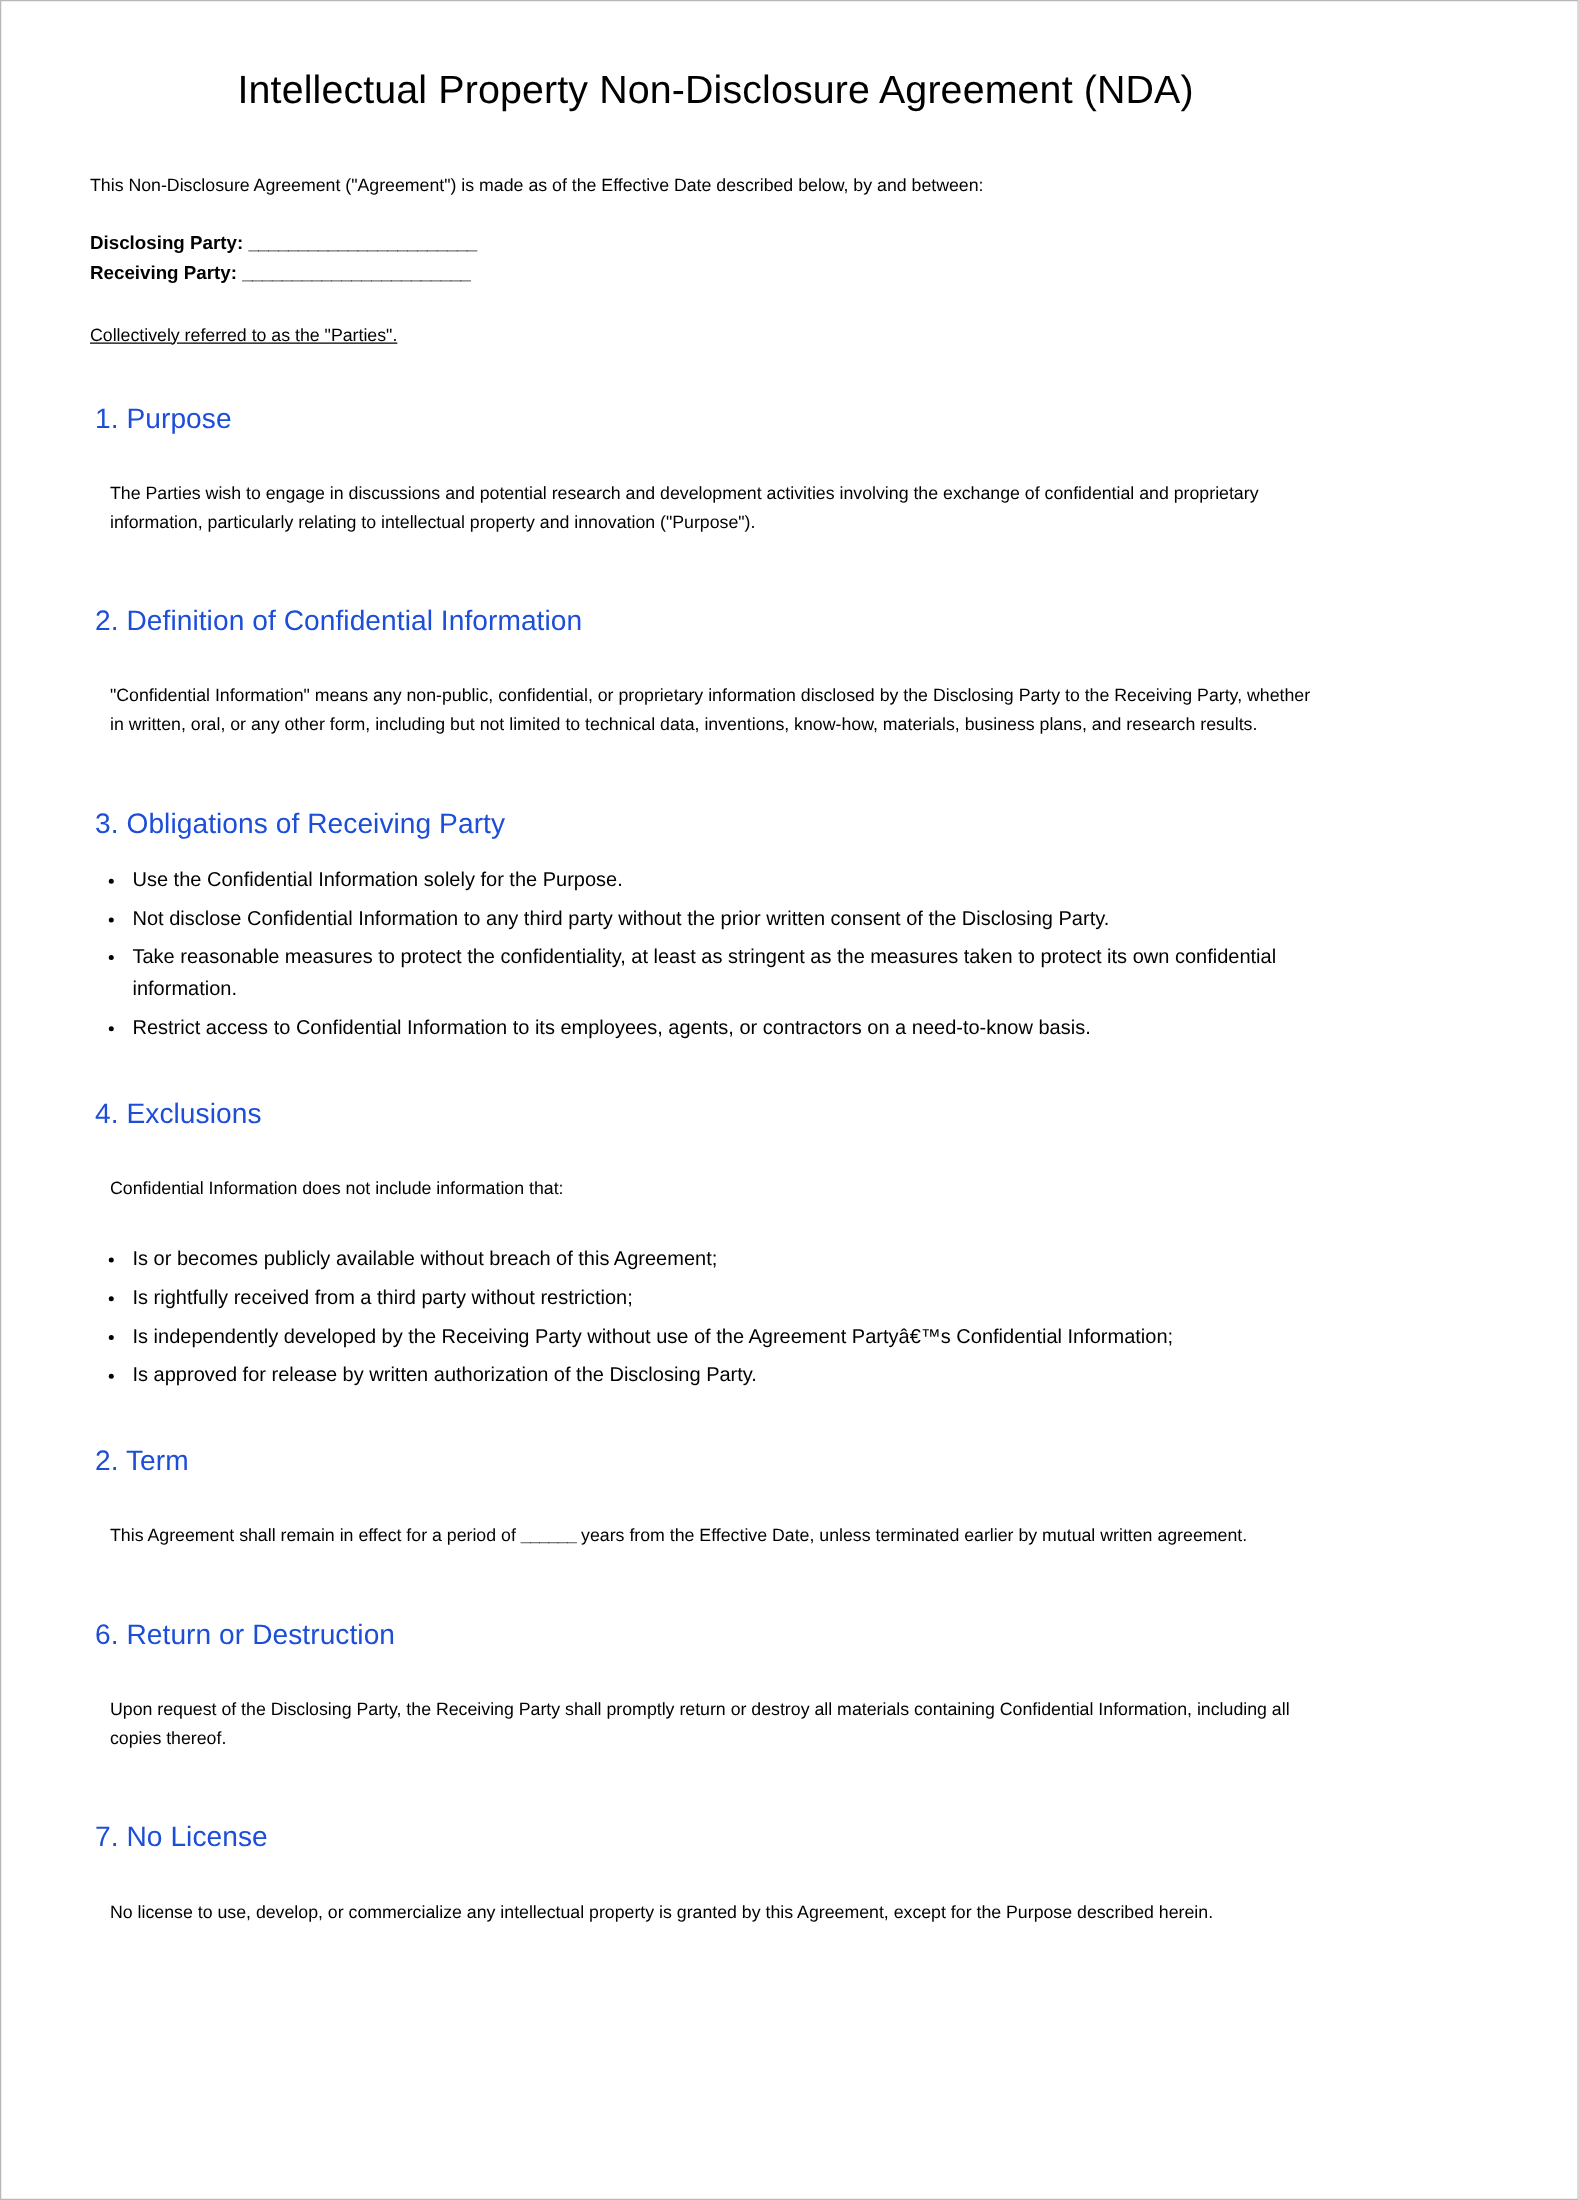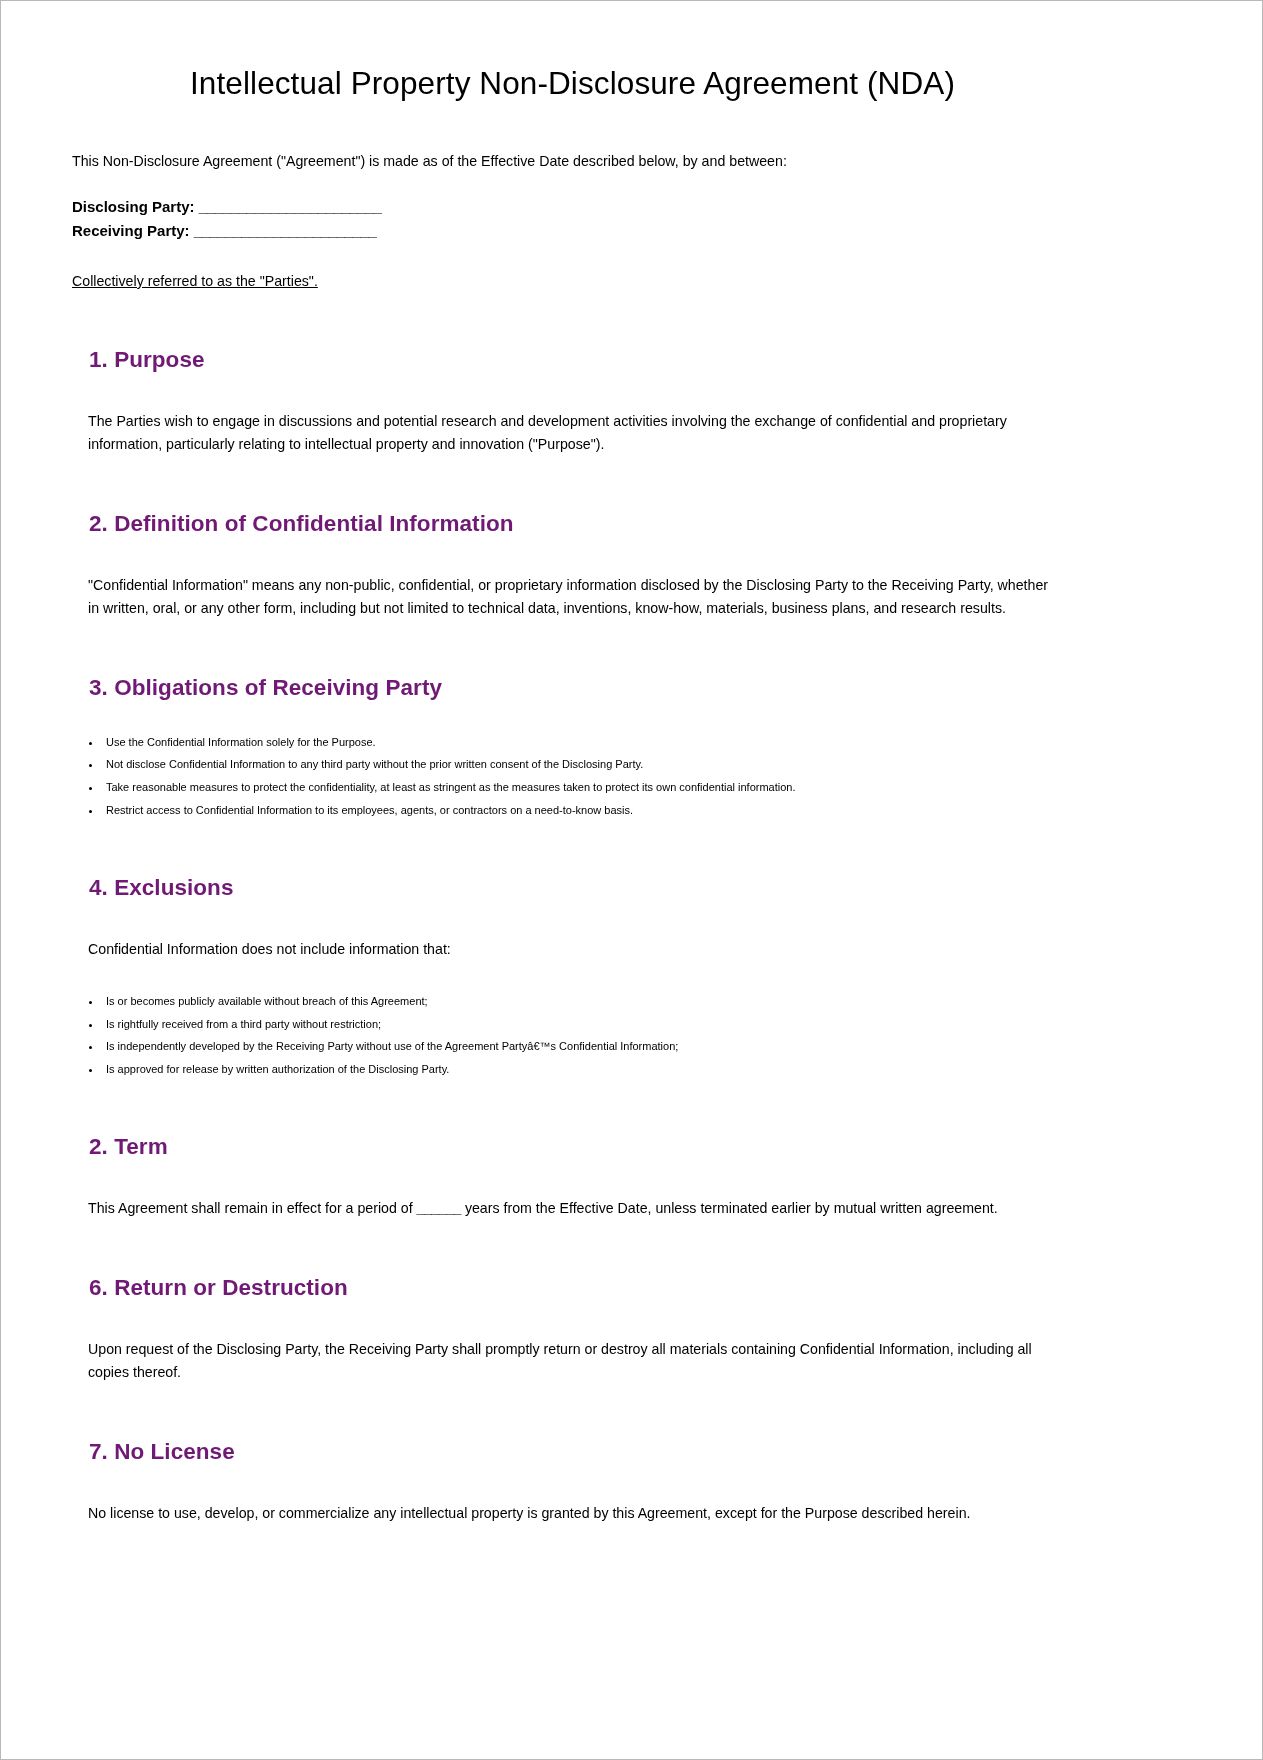--- a/index.html
+++ b/index.html
@@ -16,21 +16,21 @@
     width: 1263px;
     height: 1760px;
     box-sizing: border-box;
     background: #ffffff;
     border: 1px solid #b8b8b8;
     overflow: hidden;
   }
   .content {
     position: absolute;
     left: 71px;
-    top: 12px;
+    top: 0;
     width: 1001px;
   }
   .doc-title {
     font-size: 31.5px;
     font-weight: 400;
     text-align: center;
     margin: 0;
     padding-top: 52px;
     letter-spacing: 0.1px;
     color: #000;
@@ -59,42 +59,42 @@
   }
   .collective {
     font-size: 14.2px;
     line-height: 1.55;
     margin: 0;
     padding-top: 26px;
     text-decoration: underline;
   }
   h2.section-heading {
     font-size: 22.5px;
-    font-weight: 700;
-    margin: 17px;
+    font-weight: 400;
+    margin: 4px;
     padding-top: 38px;
-    color: #701a75;
+    color: #1d4ed8;
     letter-spacing: 0.05px;
   }
   p.body-text {
     font-size: 14.2px;
     line-height: 1.62;
     margin: 16px;
     padding-top: 20px;
     color: #000;
     text-align: left;
   }
   ul.bullets {
     margin: 0;
     padding-top: 16px;
     padding-left: 30px;
     list-style-type: disc;
   }
   ul.bullets li {
-    font-size: 11px;
+    font-size: 16px;
     line-height: 1.62;
     margin: 0;
     padding: 0 0 5px 4px;
     color: #000;
   }
   ul.bullets li:last-child {
     padding-bottom: 0;
   }
   .inline-blank {
     font-weight: bold;

